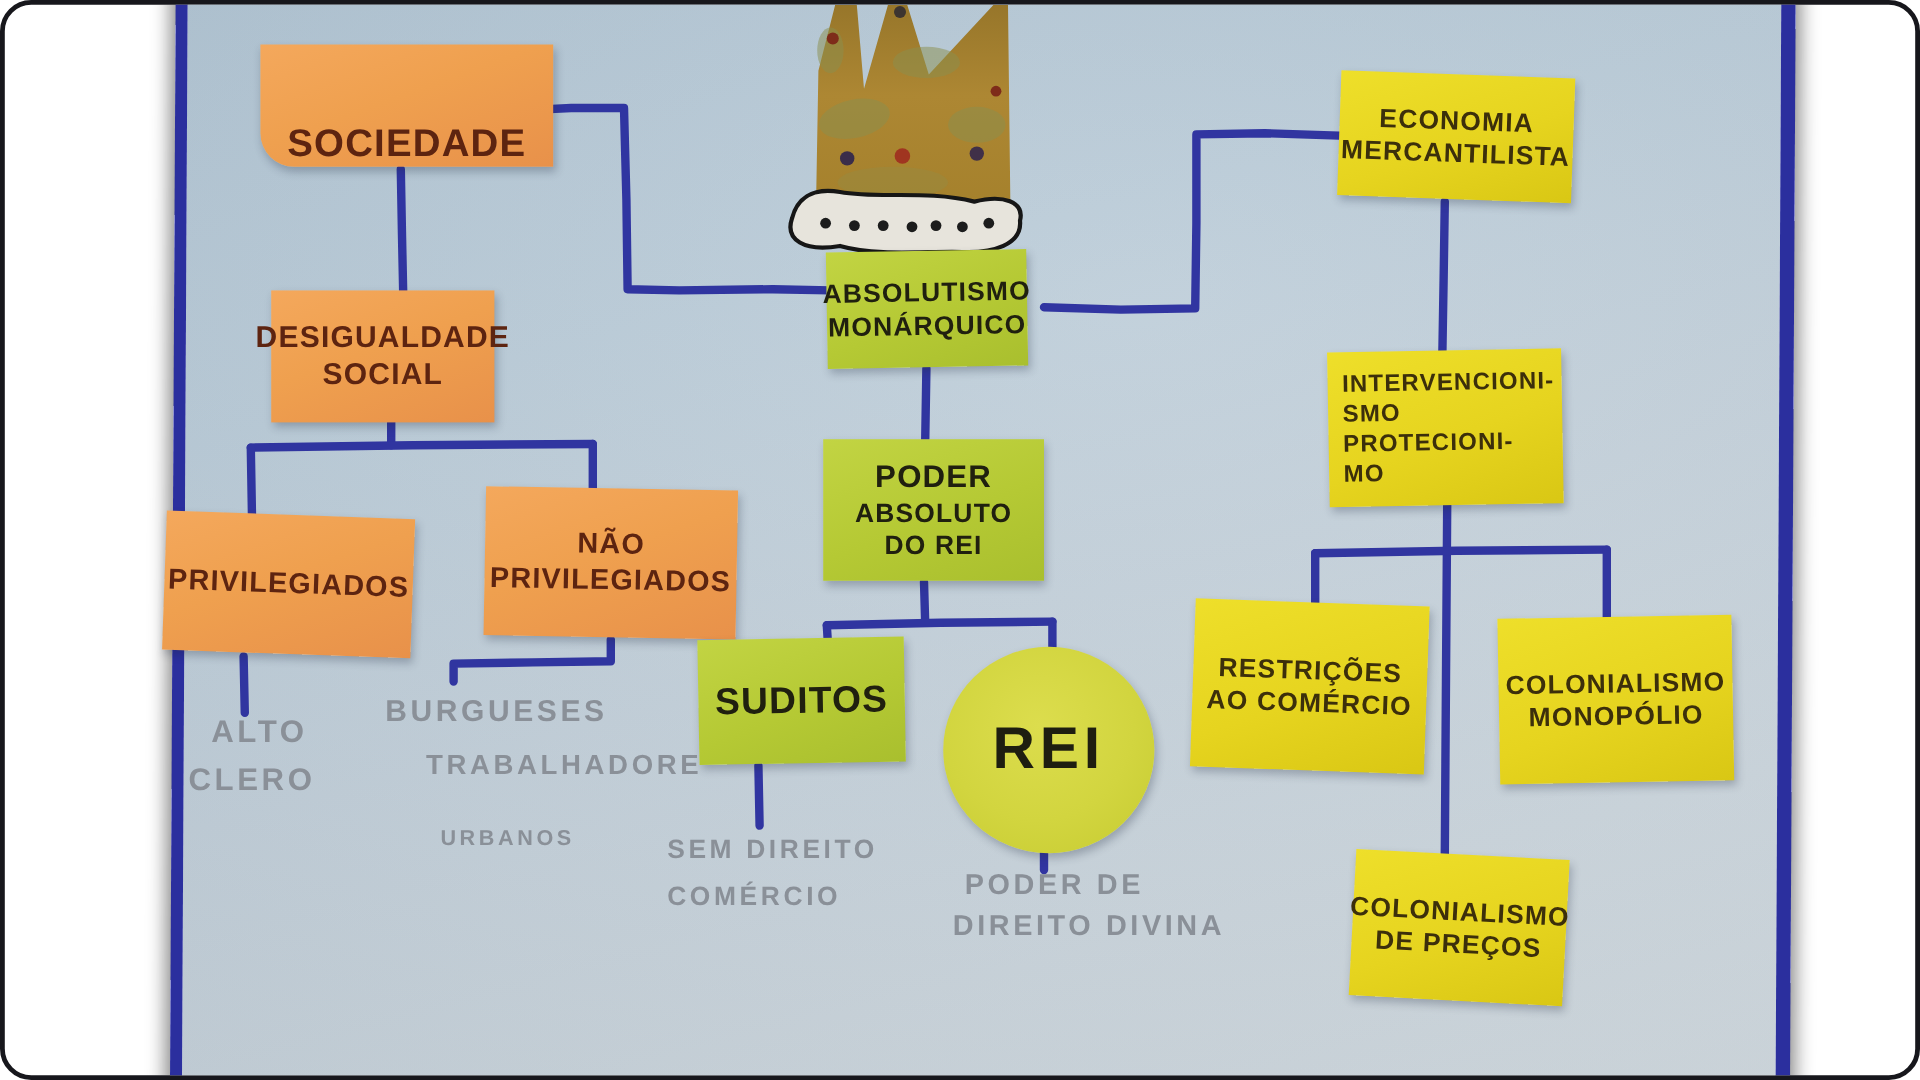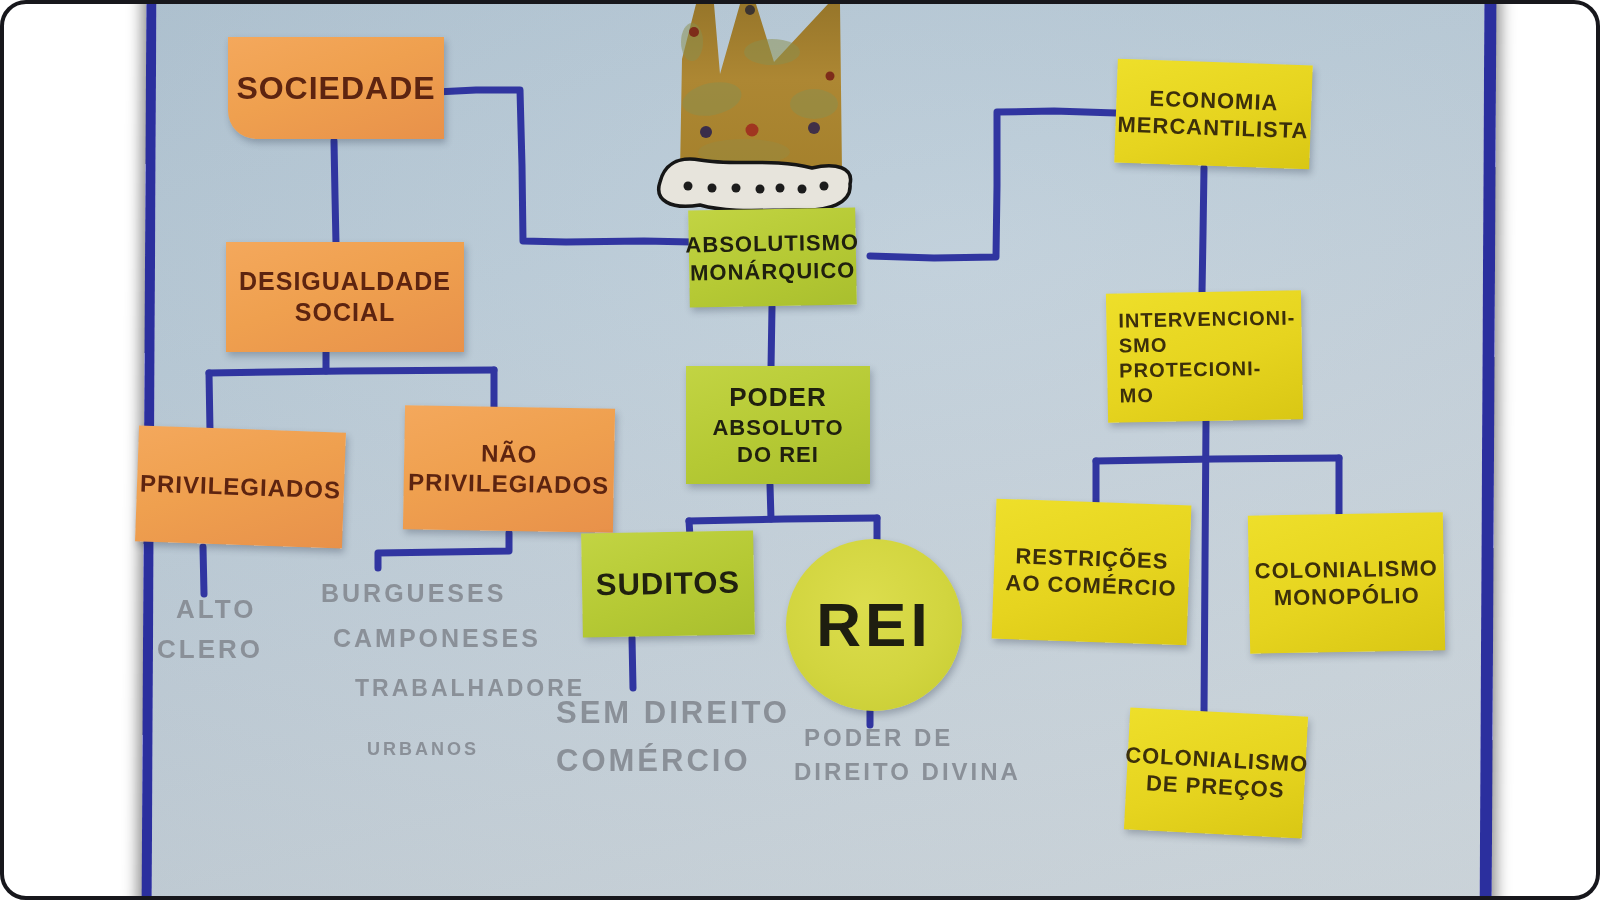--- a/index.html
+++ b/index.html
@@ -99,25 +99,25 @@
       <circle cx="36" cy="182" r="4.5"></circle>
         <circle cx="60" cy="184" r="4.5"></circle>
       <circle cx="84" cy="184" r="4.5"></circle>
         <circle cx="108" cy="185" r="4.5"></circle>
       <circle cx="128" cy="184" r="4.5"></circle>
         <circle cx="150" cy="185" r="4.5"></circle>
       <circle cx="172" cy="182" r="4.5"></circle>
     </g>
   </svg>
 
-  <div class="note orange" style="left:224px; top:33px; width:216px; height:102px; font-size:32px; border-bottom-left-radius:28px;">
+  <div class="note orange" style="left:213px; top:33px; width:244px; height:102px; font-size:32px; border-bottom-left-radius:28px;justify-content:flex-end;">
     <div class="l">SOCIEDADE</div>
   </div>
 
-  <div class="note orange" style="left:222px; top:238px; width:238px; height:110px; font-size:25px;">
+  <div class="note orange" style="left:222px; top:238px; width:186px; height:110px; font-size:25px;">
     <div class="l">DESIGUALDADE</div>
     <div class="l">SOCIAL</div>
   </div>
 
   <div class="note orange" style="left:133px; top:425px; width:207px; height:116px; font-size:24px; transform:rotate(2deg);">
     <div class="l">PRIVILEGIADOS</div>
   </div>
 
   <div class="note orange" style="left:400px; top:403px; width:210px; height:124px; font-size:24px; transform:rotate(1deg);">
     <div class="l">NÃO</div>
@@ -132,21 +132,21 @@
   <div class="note green" style="left:682px; top:362px; width:184px; height:118px; font-size:22px;">
     <div class="l" style="font-size:26px;">PODER</div>
     <div class="l">ABSOLUTO</div>
     <div class="l">DO REI</div>
   </div>
 
   <div class="note green" style="left:578px; top:528px; width:172px; height:104px; font-size:31px; transform:rotate(-1deg);">
     <div class="l">SUDITOS</div>
   </div>
 
-  <div class="note circle" style="left:782px; top:535px; width:176px; height:172px; font-size:62px; letter-spacing:4px;">
+  <div class="note circle" style="left:782px; top:535px; width:176px; height:172px; font-size:49px; letter-spacing:4px;">
     <div class="l">REI</div>
   </div>
 
   <div class="note yellow" style="left:1112px; top:58px; width:195px; height:104px; font-size:22px; transform:rotate(2deg);">
     <div class="l">ECONOMIA</div>
     <div class="l">MERCANTILISTA</div>
   </div>
 
   <div class="note yellow" style="left:1103px; top:288px; width:195px; height:129px; font-size:20px; align-items:flex-start; padding-left:12px; box-sizing:border-box; text-align:left; transform:rotate(-1deg);">
     <div class="l">INTERVENCIONI-</div>
@@ -169,26 +169,25 @@
     <div class="l">DE PREÇOS</div>
   </div>
 
   <div class="pencil" style="left:153px; top:592px; font-size:26px;">
     <span class="l" style="margin-bottom:14px;margin-left:19px;">ALTO</span>
     <span class="l">CLERO</span>
   </div>
 
   <div class="pencil" style="left:317px; top:577px; font-size:25px;">
     <span class="l" style="margin-bottom:20px;">BURGUESES</span>
-    <span class="l" style="margin-left:12px; margin-bottom:26px;">CAMPONESES</span>
     <span class="l" style="margin-left:34px; font-size:23px; margin-bottom:2px;">TRABALHADORE</span>
     <span class="l" style="margin-left:46px; font-size:18px;margin-top:40px;">URBANOS</span>
   </div>
 
-  <div class="pencil" style="left:552px; top:693px; font-size:31px;">
+  <div class="pencil" style="left:552px; top:693px; font-size:22px;">
     <span class="l" style="margin-bottom:17px;">SEM DIREITO</span>
     <span class="l">COMÉRCIO</span>
   </div>
 
   <div class="pencil" style="left:790px; top:722px; font-size:24px;">
     <span class="l" style="margin-left:10px; margin-bottom:10px;">PODER DE</span>
     <span class="l">DIREITO DIVINA</span>
   </div>
 
 </div>

